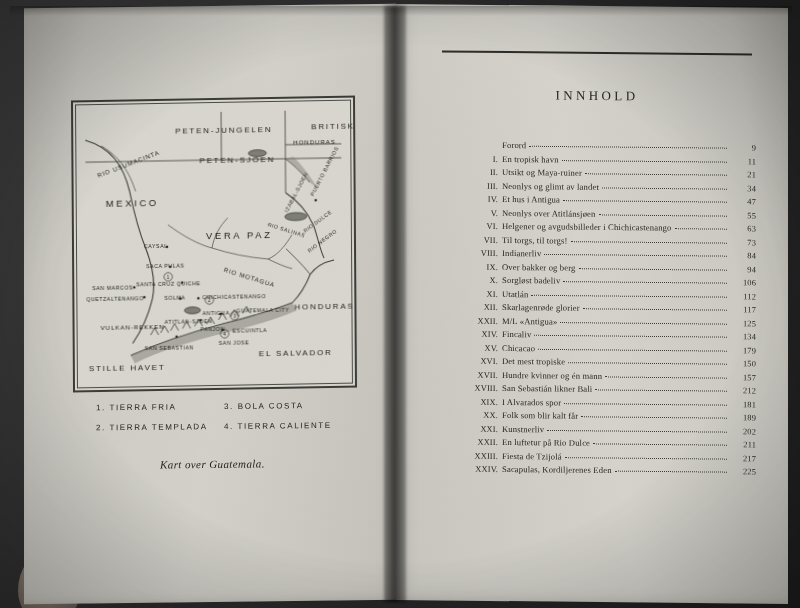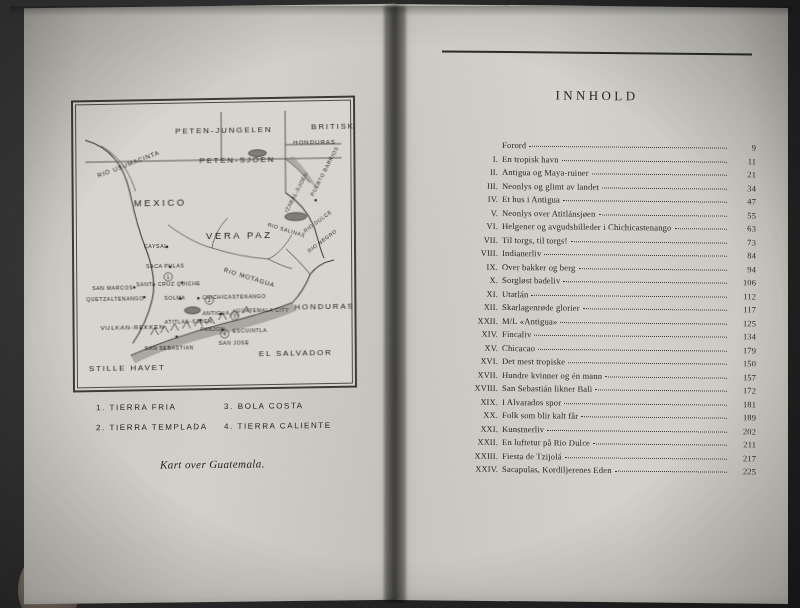--- a/index.html
+++ b/index.html
@@ -314,21 +314,21 @@
           <circle cx="150" cy="232" r="1.3"></circle>
           <circle cx="104" cy="238" r="1.3"></circle>
           <circle cx="244" cy="104" r="1.3"></circle>
         </g>
       </svg>
 
       <div class="map-label lbl-mid" style="left:104px; top:28px;">PETEN-JUNGELEN</div>
       <div class="map-label lbl-mid" style="left:222px; top:26px;padding-left:18px;">BRITISK</div>
       <div class="map-label lbl-sm" style="left:222px; top:42px;">HONDURAS</div>
       <div class="map-label lbl-mid" style="left:128px; top:58px;">PETEN-SJOEN</div>
-      <div class="map-label lbl-big" style="left:34px; top:98px;margin-left:28px;">MEXICO</div>
+      <div class="map-label lbl-big" style="left:34px; top:98px;">MEXICO</div>
       <div class="map-label lbl-big" style="left:134px; top:132px;">VERA PAZ</div>
       <div class="map-label lbl-mid" style="left:222px; top:206px;">HONDURAS</div>
       <div class="map-label lbl-mid" style="left:186px; top:252px;">EL SALVADOR</div>
       <div class="map-label lbl-mid" style="left:16px; top:264px;">STILLE HAVET</div>
 
       <div class="map-label lbl-sm rot-neg2" style="left:26px; top:72px;">RIO USUMACINTA</div>
       <div class="map-label lbl-sm rot-pos" style="left:152px; top:168px;">RIO MOTAGUA</div>
       <div class="map-label lbl-xs rot-pos" style="left:196px; top:124px;">RIO SALINAS</div>
       <div class="map-label lbl-xs rot-neg" style="left:236px; top:152px;">RIO NEGRO</div>
 
@@ -375,21 +375,21 @@
           <span class="toc-page">9</span>
         </div>
         <div class="toc-row">
           <span class="toc-num">I.</span>
           <span class="toc-label">En tropisk havn</span>
           <span class="toc-dots"></span>
           <span class="toc-page">11</span>
         </div>
         <div class="toc-row">
           <span class="toc-num">II.</span>
-          <span class="toc-label">Antigua og Maya-ruiner</span>
+          <span class="toc-label">Utsikt og Maya-ruiner</span>
           <span class="toc-dots"></span>
           <span class="toc-page">21</span>
         </div>
         <div class="toc-row">
           <span class="toc-num">III.</span>
           <span class="toc-label">Neonlys og glimt av landet</span>
           <span class="toc-dots"></span>
           <span class="toc-page">34</span>
         </div>
         <div class="toc-row">
@@ -473,21 +473,21 @@
         <div class="toc-row">
           <span class="toc-num">XVII.</span>
           <span class="toc-label">Hundre kvinner og én mann</span>
           <span class="toc-dots"></span>
           <span class="toc-page">157</span>
         </div>
         <div class="toc-row">
           <span class="toc-num">XVIII.</span>
           <span class="toc-label">San Sebastián likner Bali</span>
           <span class="toc-dots"></span>
-          <span class="toc-page">172</span>
+          <span class="toc-page">212</span>
         </div>
         <div class="toc-row">
           <span class="toc-num">XIX.</span>
           <span class="toc-label">I Alvarados spor</span>
           <span class="toc-dots"></span>
           <span class="toc-page">181</span>
         </div>
         <div class="toc-row">
           <span class="toc-num">XX.</span>
           <span class="toc-label">Folk som blir kalt får</span>

